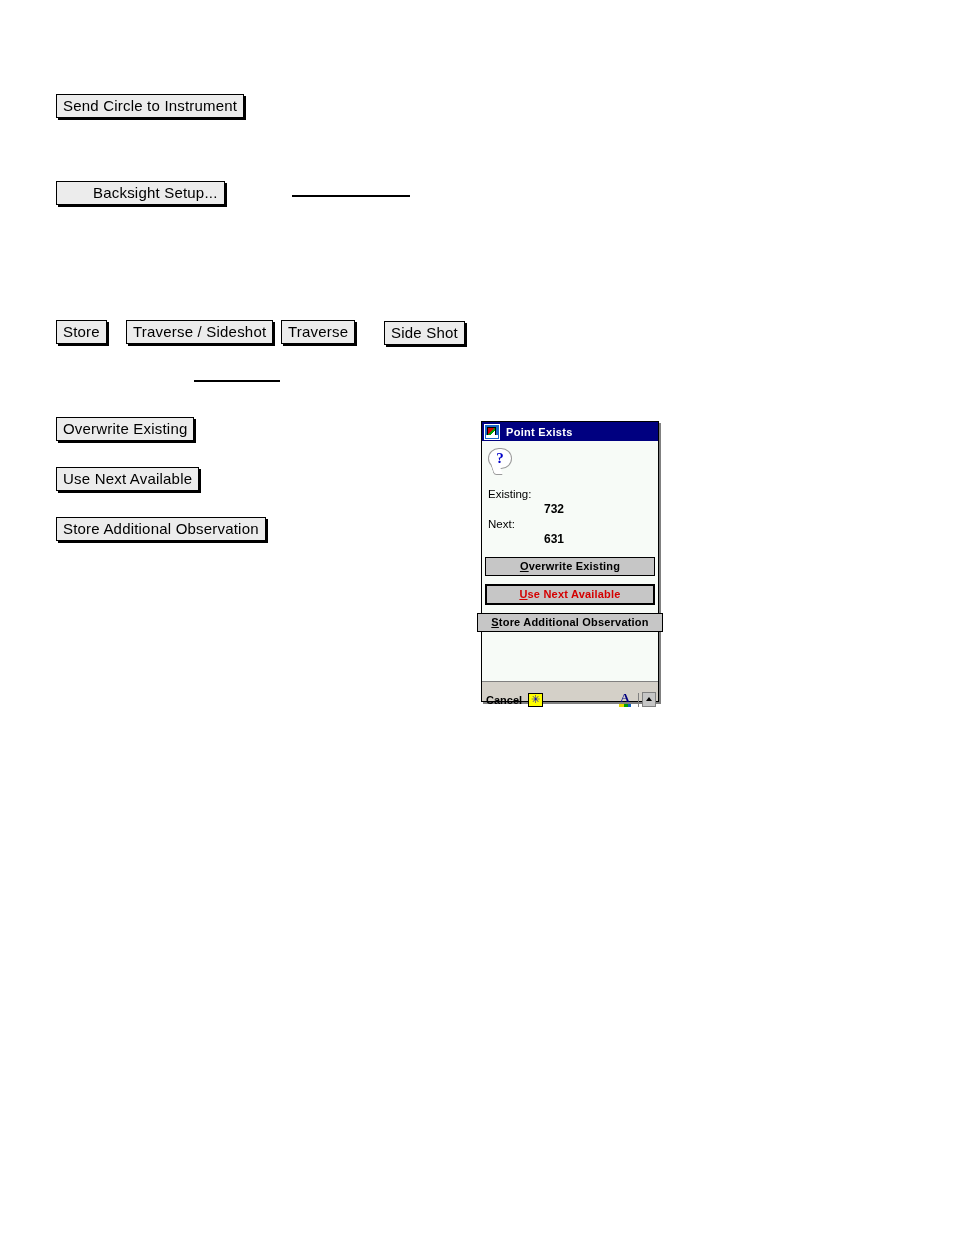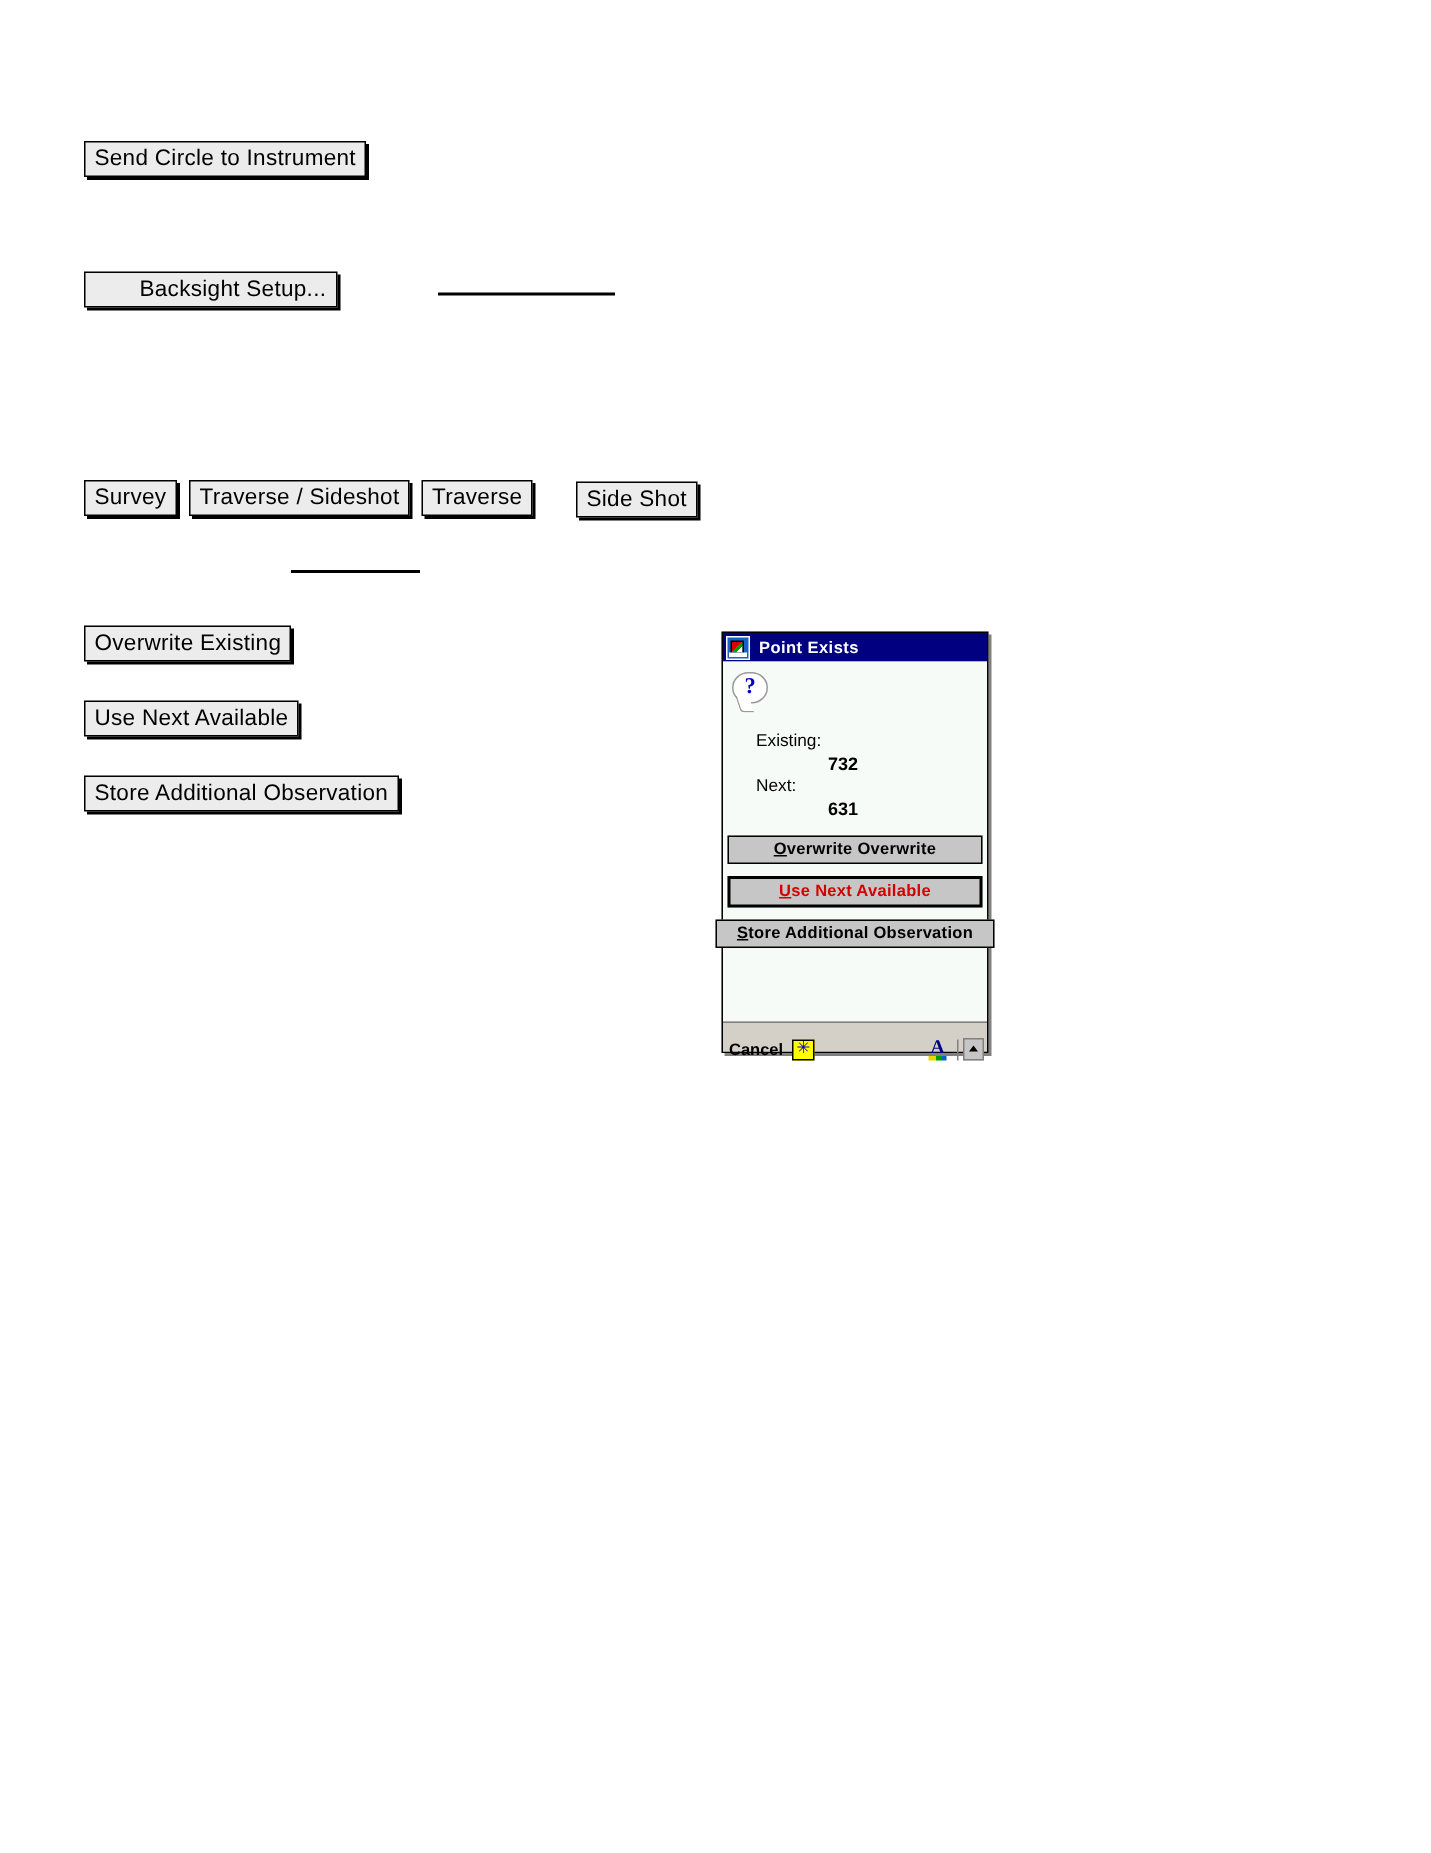--- a/index.html
+++ b/index.html
@@ -143,21 +143,21 @@
     font-family: "Liberation Serif", serif;
     line-height: 19px;
   }
   .msg-text {
     font-size: 11.5px;
     line-height: 13px;
     color: #000000;
     padding-left: 2px;
   }
 
-  .kv-block { margin-top: 11px; margin-left: 16px; }
+  .kv-block { margin-top: 11px; }
   .kv-label {
     font-size: 11.5px;
     line-height: 14px;
     padding-left: 1px;
   }
   .kv-value {
     font-size: 12px;
     font-weight: bold;
     line-height: 16px;
     text-align: center;
@@ -266,21 +266,21 @@
     border-right: 3px solid transparent;
     border-bottom: 4px solid #000000;
   }
 </style>
 </head>
 <body>
 
 <div>
   <span class="doc-btn" style="left:56px;top:94px;">Send Circle to Instrument</span>
   <span class="doc-btn" style="left:56px;top:181px;padding-left:36px;">Backsight Setup...</span>
-  <span class="doc-btn" style="left:56px;top:320px;">Survey</span>
+  <span class="doc-btn" style="left:56px;top:320px;">Store</span>
   <span class="doc-btn" style="left:126px;top:320px;text-align:center;">Traverse / Sideshot</span>
   <span class="doc-btn" style="left:281px;top:320px;">Traverse</span>
   <span class="doc-btn" style="left:384px;top:321px;">Side Shot</span>
   <span class="doc-btn" style="left:56px;top:417px;">Overwrite Existing</span>
   <span class="doc-btn" style="left:56px;top:467px;">Use Next Available</span>
   <span class="doc-btn" style="left:56px;top:517px;">Store Additional Observation</span>
 </div>
 
 <div class="rule" style="left:292px;top:195px;width:118px;"></div>
 <div class="rule" style="left:194px;top:380px;width:86px;"></div>
@@ -307,21 +307,21 @@
 
     <div class="kv-block">
       <div class="kv-label">Existing:</div>
       <div class="kv-value">732</div>
       <div class="kv-label">Next:</div>
       <div class="kv-value">631</div>
     </div>
 
     <div class="dlg-buttons">
       <div class="dlg-btn">
-        <u>O</u><span>verwrite Overwrite</span>
+        <u>O</u><span>verwrite Existing</span>
       </div>
       <div class="dlg-btn focused">
         <u>U</u><span>se Next Available</span>
       </div>
       <div class="dlg-btn wide">
         <u>S</u><span>tore Additional Observation</span>
       </div>
     </div>
   </div>
 

